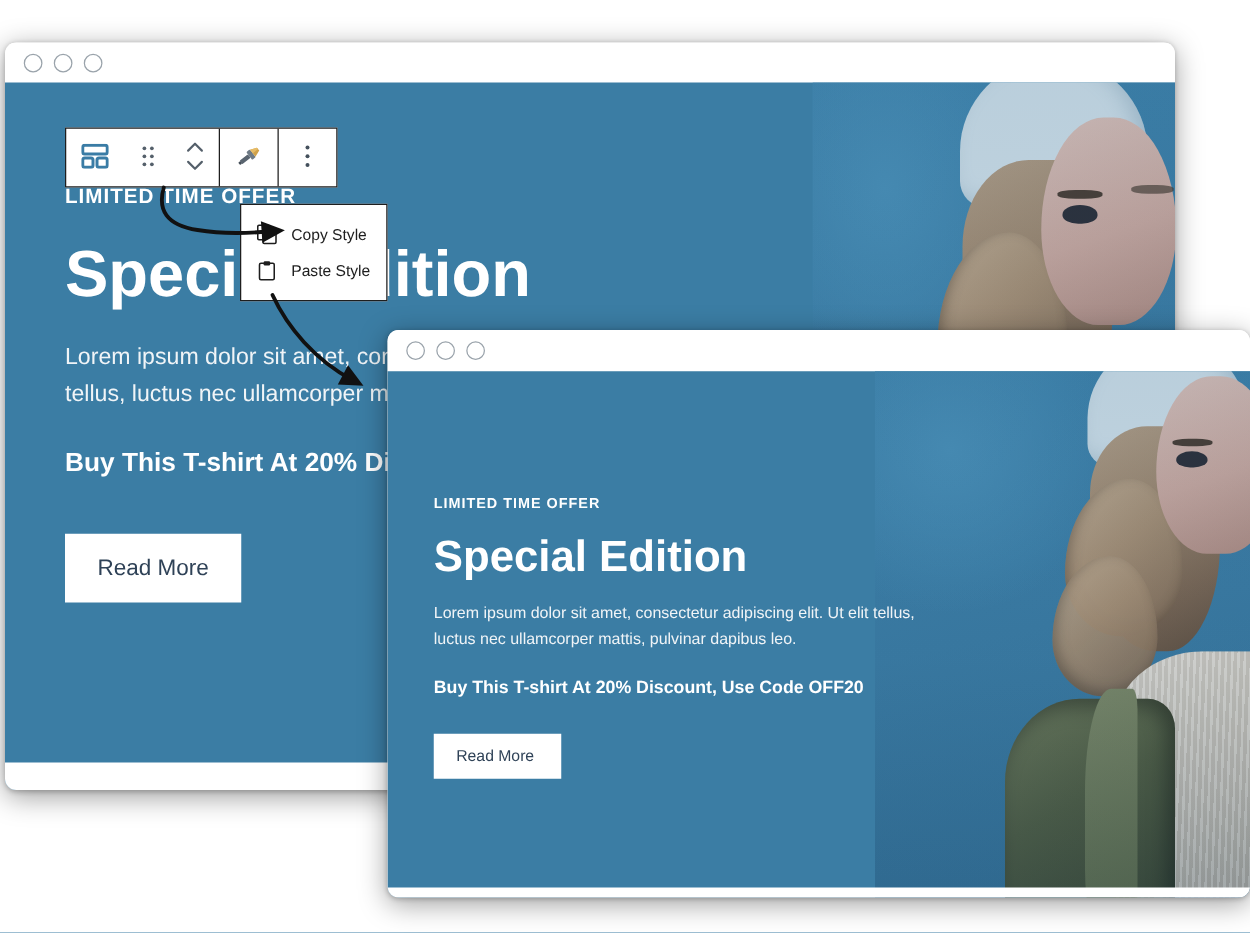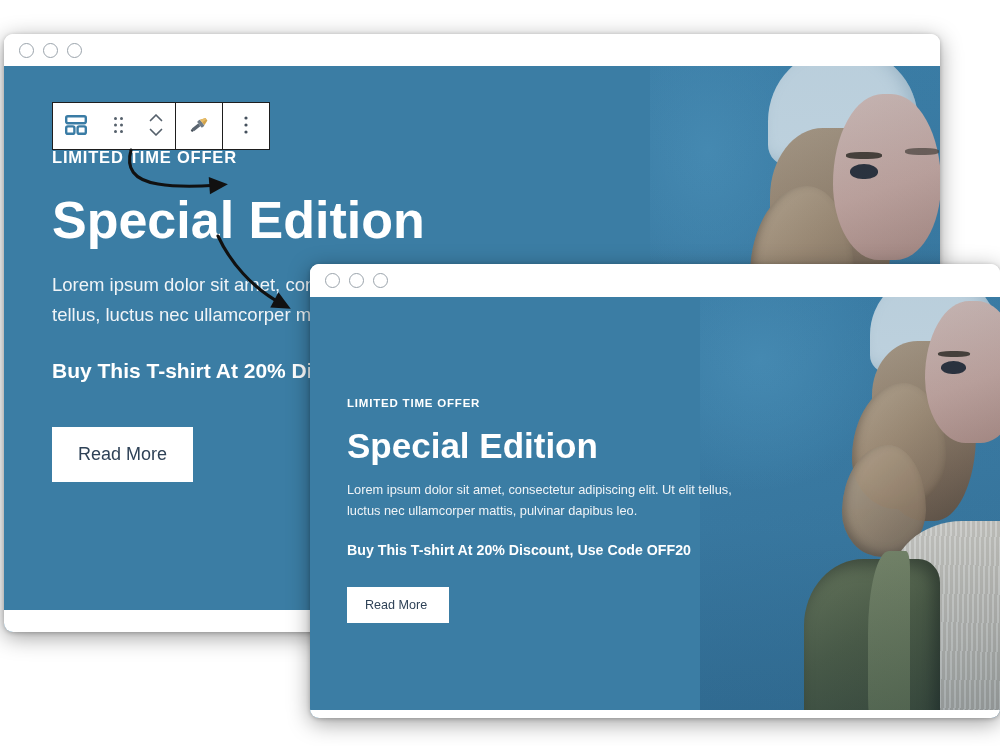--- a/index.html
+++ b/index.html
@@ -447,20 +447,42 @@
           <svg width="6" height="20" viewBox="0 0 6 20" fill="#44505c">
             <circle cx="3" cy="3" r="1.6"></circle>
             <circle cx="3" cy="10" r="1.6"></circle>
             <circle cx="3" cy="17" r="1.6"></circle>
           </svg>
         </span>
       </button>
     </div>
   </div>
 
+  <div class="style-menu">
+
+    <button class="menu-item">
+      <span class="mi-icon">
+        <svg width="17" height="17" viewBox="0 0 17 17" fill="none" stroke="#1e1e1e" stroke-width="1.25">
+          <rect x="1.2" y="1.2" width="9.4" height="11.6" rx="1"></rect>
+          <rect x="5.4" y="4.2" width="10.4" height="11.6" rx="1" fill="#ffffff"></rect>
+        </svg>
+      </span>
+      <span>Copy Style</span>
+    </button>
+
+    <button class="menu-item">
+      <span class="mi-icon">
+        <svg width="17" height="17" viewBox="0 0 17 17" fill="none" stroke="#1e1e1e" stroke-width="1.25">
+          <rect x="2.6" y="2.6" width="11.8" height="13.2" rx="1.2"></rect>
+          <rect x="5.9" y="0.9" width="5.2" height="3.4" rx="1" fill="#1e1e1e" stroke="none"></rect>
+        </svg>
+      </span>
+      <span>Paste Style</span>
+    </button>
+  </div>
 
   <svg class="arrows" width="1000" height="746" viewBox="0 0 1000 746">
     <defs>
       <marker id="arrowhead" markerWidth="7" markerHeight="7" refX="3.2" refY="3.4" orient="auto">
         <path d="M0.4,0.6 L6.4,3.4 L0.4,6.2 Z" fill="#111111"></path>
       </marker>
     </defs>
 
     <path d="M131,150 C126,168 133,180 158,184 C182,188 204,186 218,185" stroke="#111111" stroke-width="3.1" fill="none" stroke-linecap="round" marker-end="url(#arrowhead)"></path>
 

